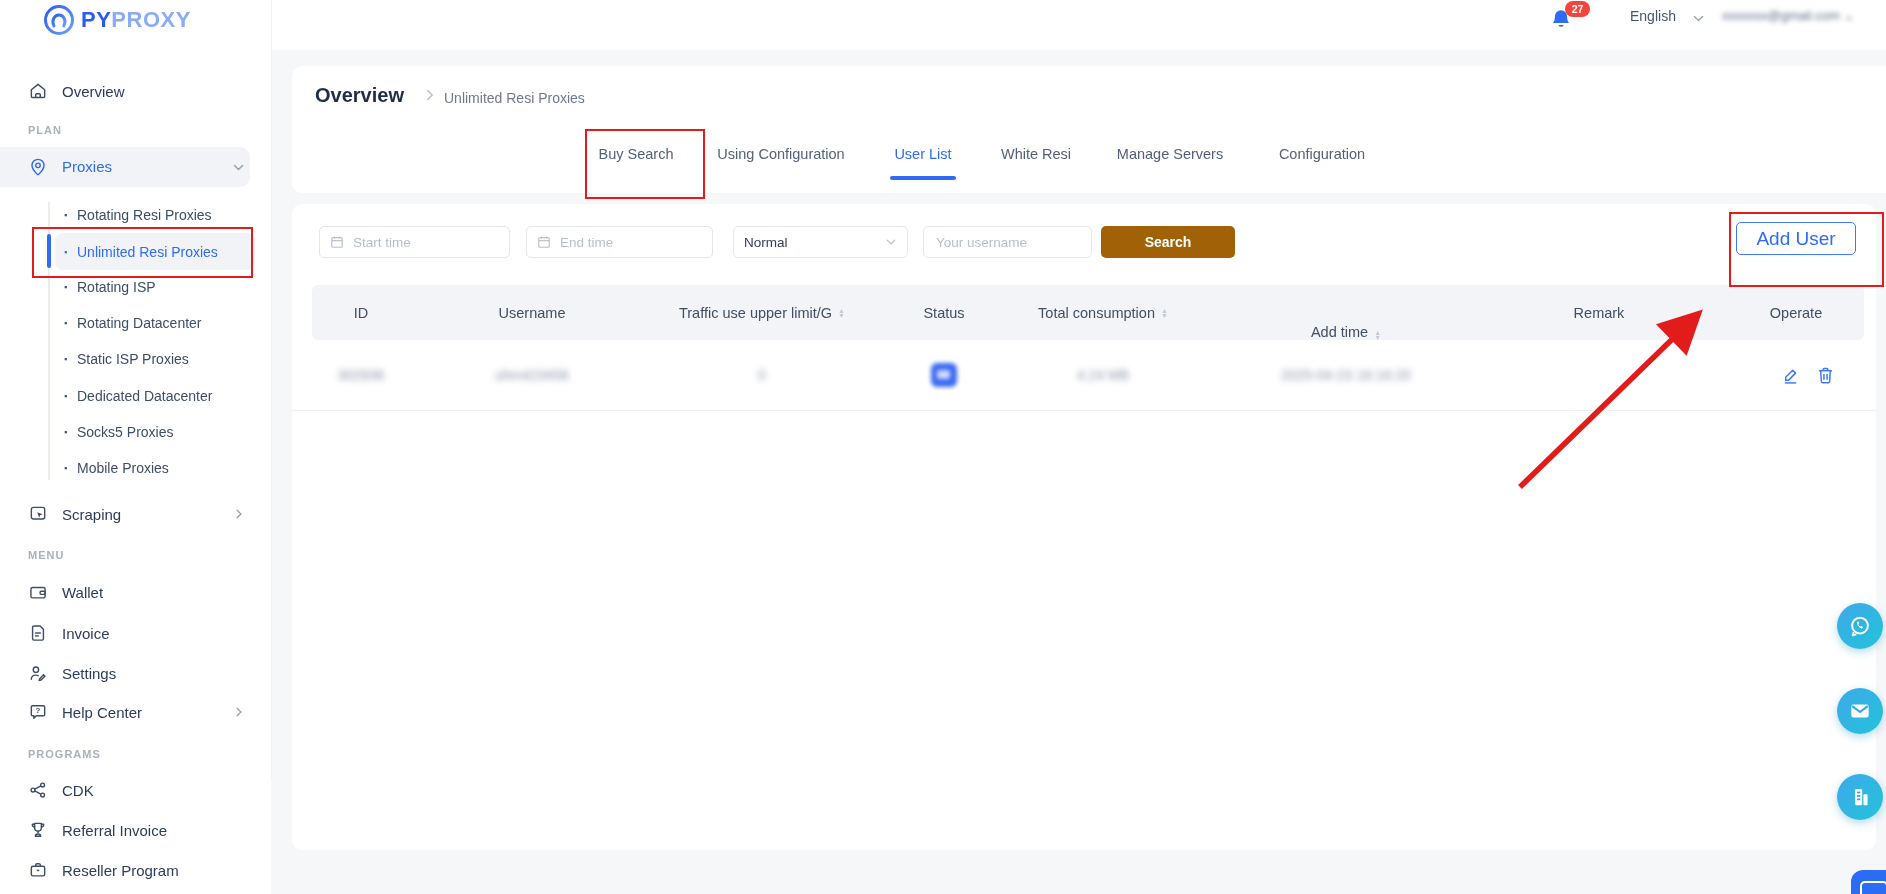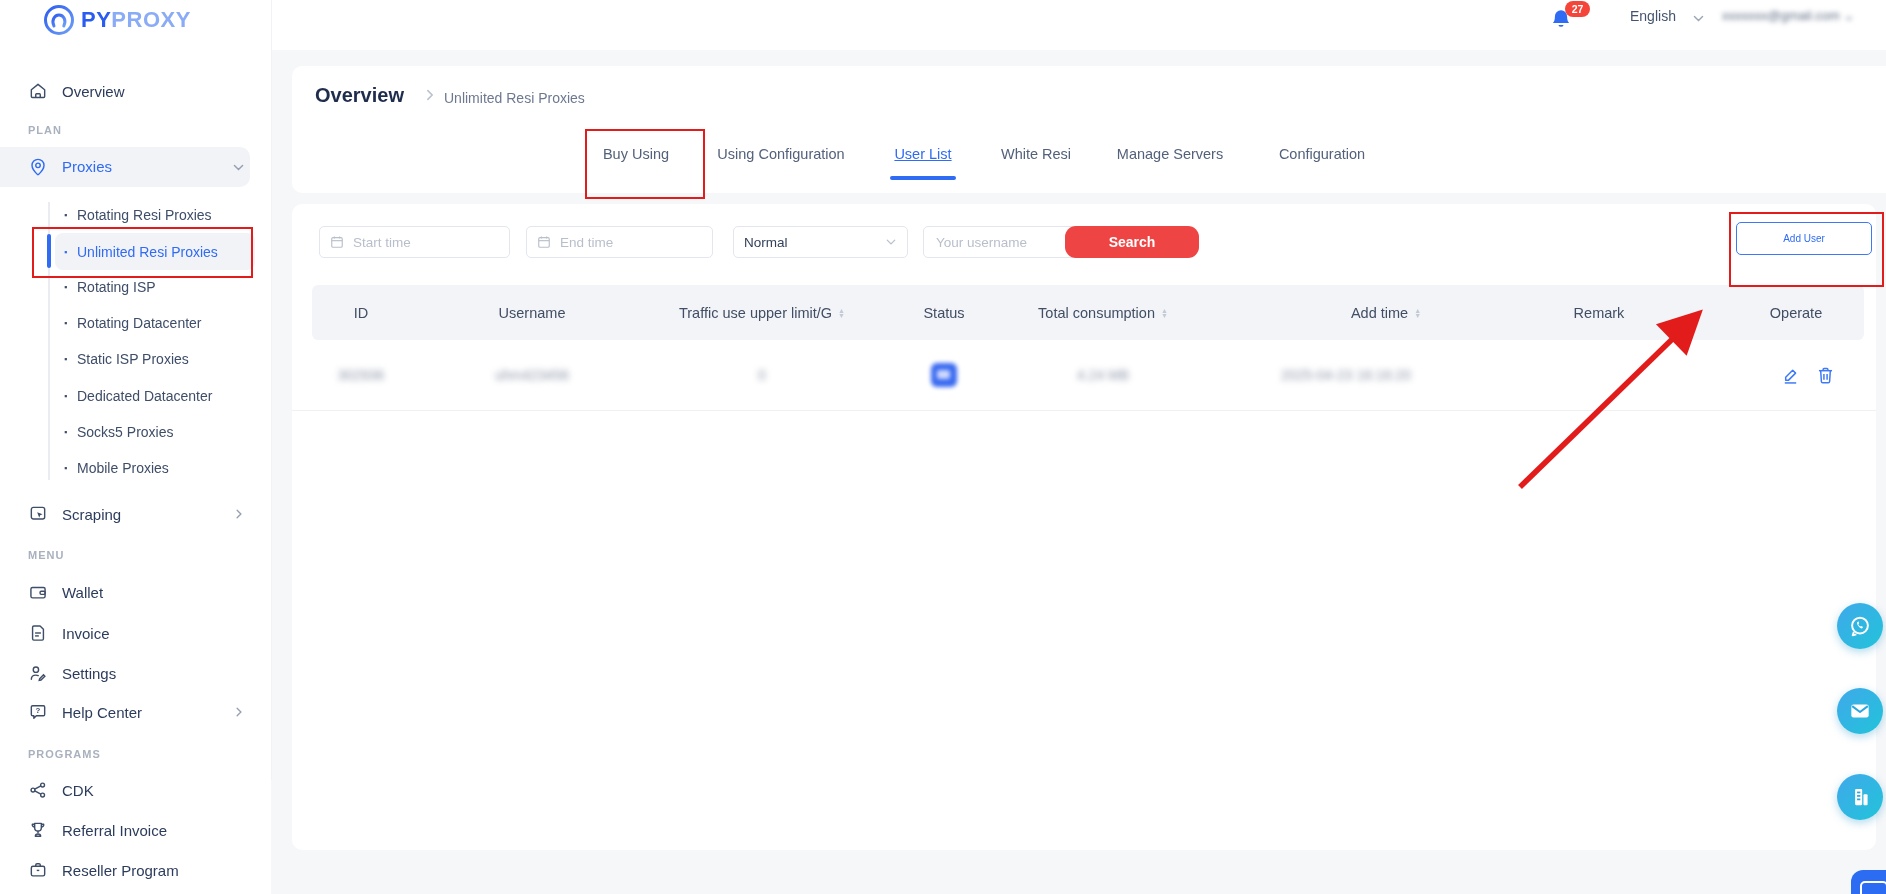--- a/index.html
+++ b/index.html
@@ -47,24 +47,24 @@
   
   .panel{position:absolute;left:292px;top:204px;width:1584px;height:646px;background:#fff;border-radius:10px;}
   .f-input{position:absolute;top:22px;height:32px;border:1px solid #e3e6ec;border-radius:5px;background:#fff;
            display:flex;align-items:center;box-sizing:border-box;padding:0 10px;gap:7px;}
   .f-input input{border:0;outline:0;width:100%;font-size:13.5px;color:#45546e;font-family:"Liberation Sans",sans-serif;background:transparent;}
   .f-input input::placeholder{color:#b8bfcb;}
   .cal{width:14px;height:14px;color:#b8bfcb;flex:0 0 auto;}
   .sel{justify-content:space-between;cursor:pointer;gap:48px;}
   .sel .val{font-size:13.5px;color:#33415c;}
   .sel .sc{width:12px;height:12px;color:#b8bfcb;}
-  .search-btn{position:absolute;left:773px;top:22px;width:134px;height:32px;border-radius:11px;background:#ef4444;
+  .search-btn{position:absolute;left:809px;top:22px;width:134px;height:32px;border-radius:5px;background:#a16207;
               color:#fff;font-size:14px;font-weight:bold;display:flex;align-items:center;justify-content:center;cursor:pointer;}
-  .adduser-btn{position:absolute;left:1444px;top:18px;width:136px;height:33px;border-radius:5px;background:#fff;
-               border:1px solid #3e78f5;color:#2f6bf3;font-size:10px;display:flex;align-items:center;justify-content:center;cursor:pointer;box-sizing:border-box;}
+  .adduser-btn{position:absolute;left:1444px;top:18px;width:120px;height:33px;border-radius:5px;background:#fff;
+               border:1px solid #3e78f5;color:#2f6bf3;font-size:19px;display:flex;align-items:center;justify-content:center;cursor:pointer;box-sizing:border-box;}
   .thead{position:absolute;left:20px;top:81px;width:1552px;height:55px;background:#f2f4f8;border-radius:6px;}
   .th{position:absolute;top:0;height:55px;display:flex;align-items:center;gap:6px;transform:translateX(-50%);
       font-size:14.5px;color:#414e63;white-space:nowrap;}
   .sort{display:flex;flex-direction:column;line-height:5px;font-size:7px;color:#c3cad6;cursor:pointer;}
   .trow{position:absolute;left:0;top:136px;width:1584px;height:70px;border-bottom:1px solid #eef0f4;}
   .td{position:absolute;top:0;height:70px;display:flex;align-items:center;transform:translateX(-50%);
       font-size:14px;color:#8d96a8;white-space:nowrap;}
   .blur3{filter:blur(3px);}
   .status-chip{width:26px;height:24px;border-radius:6px;background:#3a6af0;filter:blur(2px);position:relative;}
   .status-chip::after{content:"";position:absolute;left:6px;top:7px;width:13px;height:9px;background:#cfd9ff;border-radius:2px;}
@@ -249,23 +249,23 @@
     <span>xxxxxxx@gmail.com</span> <span>⌄</span>
   </div>
 
   <div class="header-card">
     <div class="crumb-root">Overview</div>
     <svg class="crumb-sep" viewBox="0 0 16 16">
       <path d="M5.5 3 L10.5 8 L5.5 13" fill="none" stroke="currentColor" stroke-width="1.7" stroke-linecap="round"></path>
     </svg>
     <div class="crumb-cur">Unlimited Resi Proxies</div>
 
-    <div class="tab" style="left:344px;">Buy Using</div>
+    <div class="tab" style="left:344px;">Buy Search</div>
     <div class="tab" style="left:489px;">Using Configuration</div>
-    <div class="tab active" style="left:631px;text-decoration:underline;">User List</div>
+    <div class="tab active" style="left:631px;">User List</div>
     <div class="tab" style="left:744px;">White Resi</div>
     <div class="tab" style="left:878px;">Manage Servers</div>
     <div class="tab" style="left:1030px;">Configuration</div>
     <div class="tab-underline"></div>
   </div>
 
   <div class="panel">
     <div class="f-input" style="left:27px;width:191px;">
       <svg class="cal" viewBox="0 0 16 16">
         <rect x="2" y="3" width="12" height="11" rx="1.5" fill="none" stroke="currentColor" stroke-width="1.3"></rect>
@@ -313,21 +313,21 @@
       <div class="th" style="left:632px;">
           <span>Status</span>
         </div>
       <div class="th" style="left:791px;">
           <span>Total consumption</span>
         <span class="sort">
             <span>▲</span>
             <span>▼</span>
           </span>
         </div>
-      <div class="th" style="left:1074px;">
+      <div class="th" style="left:1034px;align-items:flex-end;">
           <span>Add time</span>
         <span class="sort">
             <span>▲</span>
             <span>▼</span>
           </span>
         </div>
       <div class="th" style="left:1287px;">
           <span>Remark</span>
         </div>
       <div class="th" style="left:1484px;">

